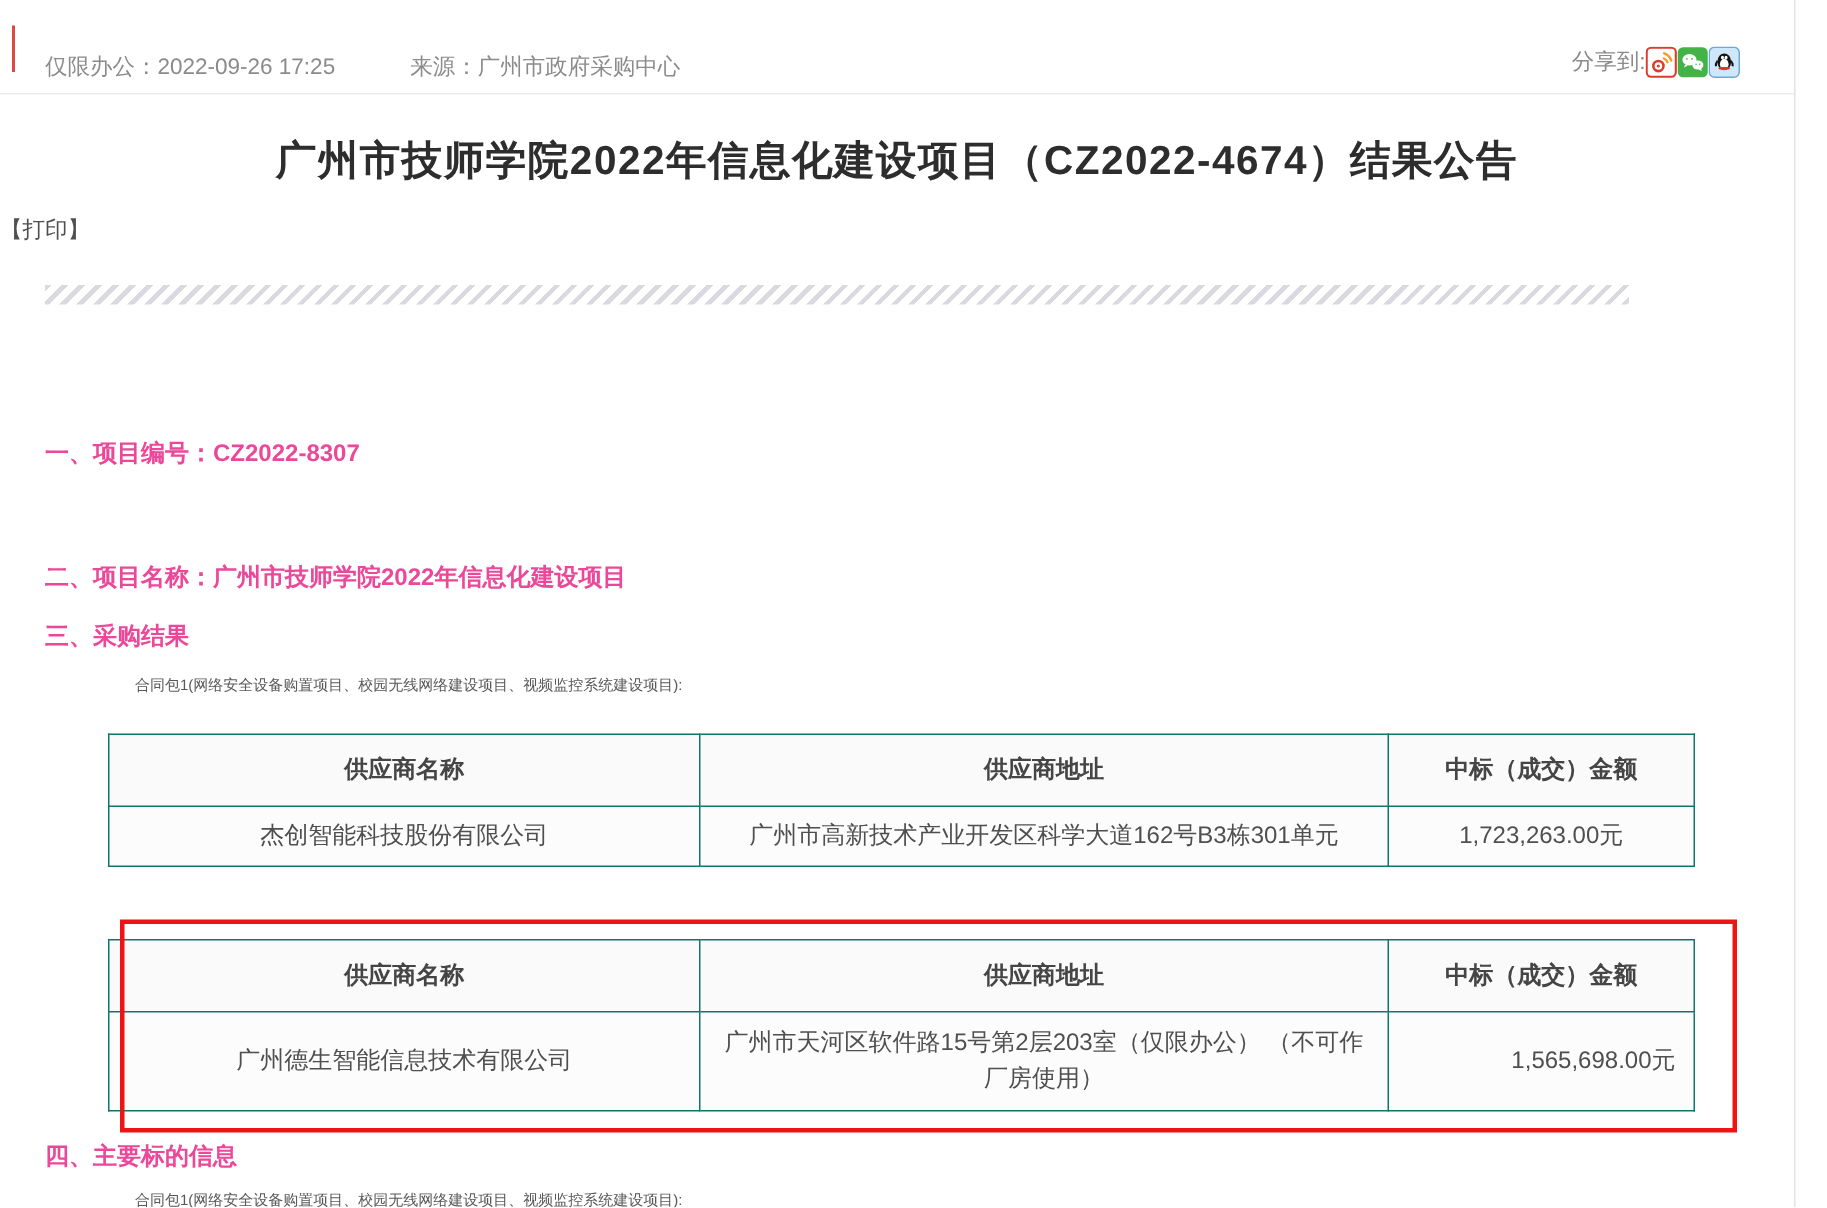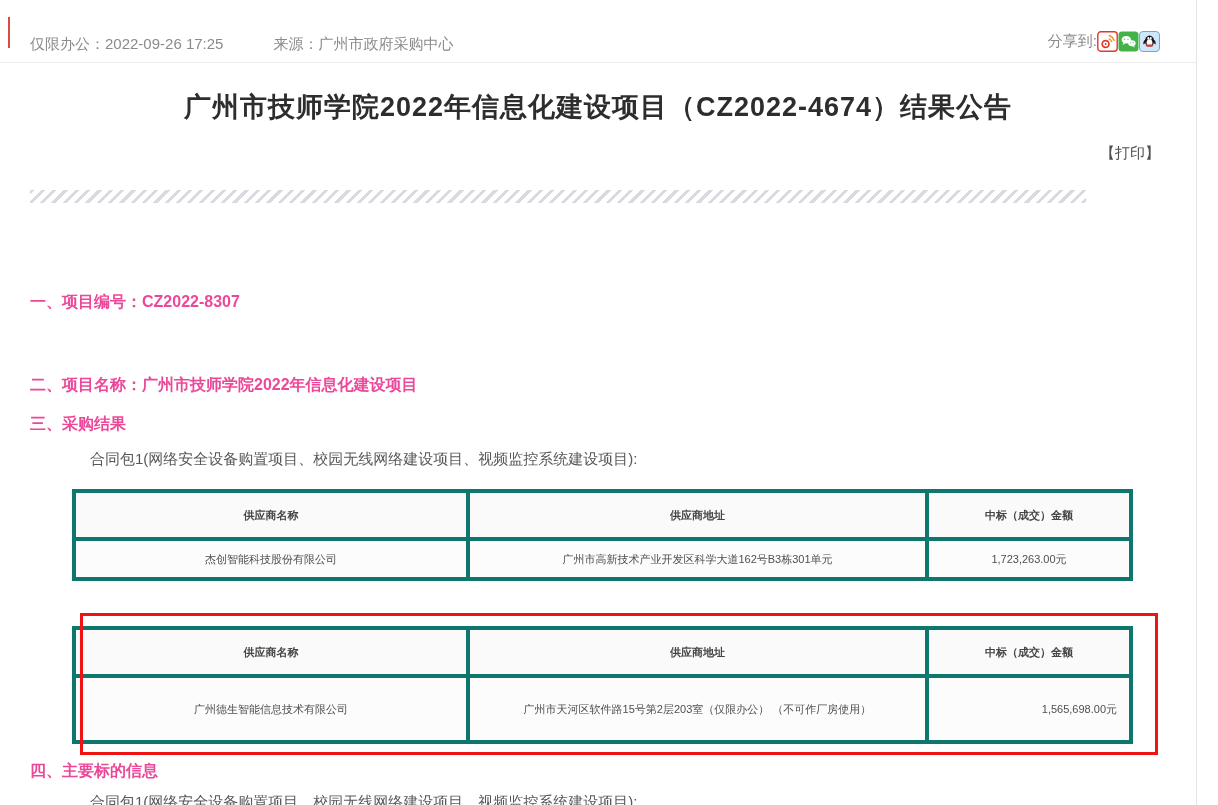--- a/index.html
+++ b/index.html
@@ -64,21 +64,20 @@
     font-size: 27px;
     font-weight: bold;
     color: #2d2d2d;
     letter-spacing: 1px;
   }
 
   .print-row {
     position: absolute;
     top: 144px; left: 0;
     width: 1160px;
-    text-align: right;
     font-size: 15px;
     color: #4f4f4f;
   }
   .print-link { cursor: pointer; }
 
   .stripe-divider {
     position: absolute;
     top: 190px; left: 30px;
     width: 1056px; height: 13px;
     background: repeating-linear-gradient(
@@ -97,42 +96,42 @@
     white-space: nowrap;
   }
   #sec1 { top: 292px; }
   #sec2 { top: 375px; }
   #sec3 { top: 414px; }
   #sec4 { top: 761px; }
 
   .pkg-line {
     position: absolute;
     left: 90px;
-    font-size: 15px;
+    font-size: 10px;
     color: #585858;
     white-space: nowrap;
   }
   #pkg1 { top: 450px; }
   #pkg2 { top: 584px; }
   #pkg-next { top: 793px; }
 
   table.result-table {
     position: absolute;
     left: 72px;
     width: 1057px;
     border-collapse: collapse;
     table-layout: fixed;
     background: #fcfcfc;
   }
   #table1 { top: 489px; }
   #table2 { top: 626px; }
 
   .result-table th, .result-table td {
-    border: 4px solid #0f766e;
-    font-size: 11px;
+    border: 1px solid #0f766e;
+    font-size: 16px;
     color: #4f4f4f;
     text-align: center;
     vertical-align: middle;
     padding: 0 12px;
     line-height: 24px;
   }
   .result-table th {
     font-weight: bold;
     color: #454545;
     height: 48px;

